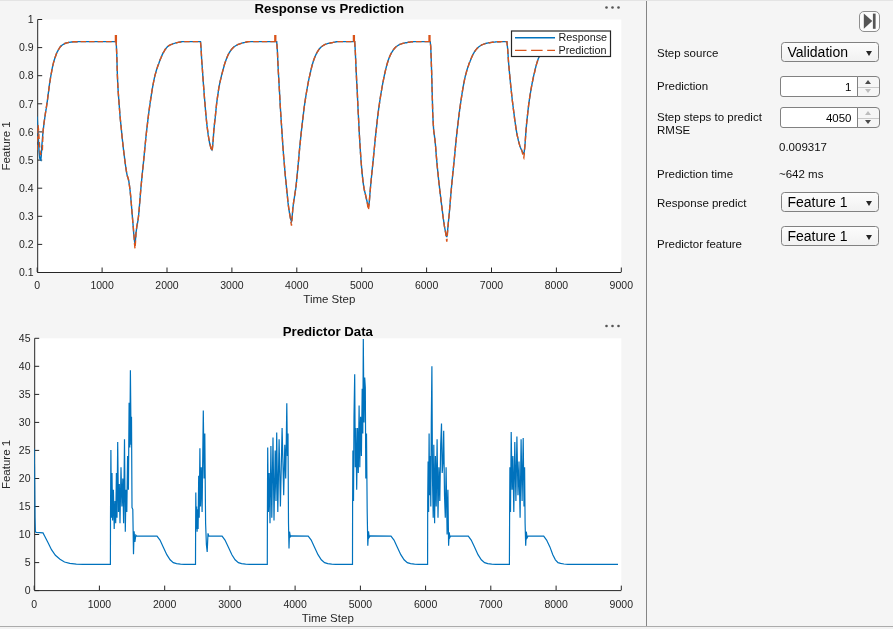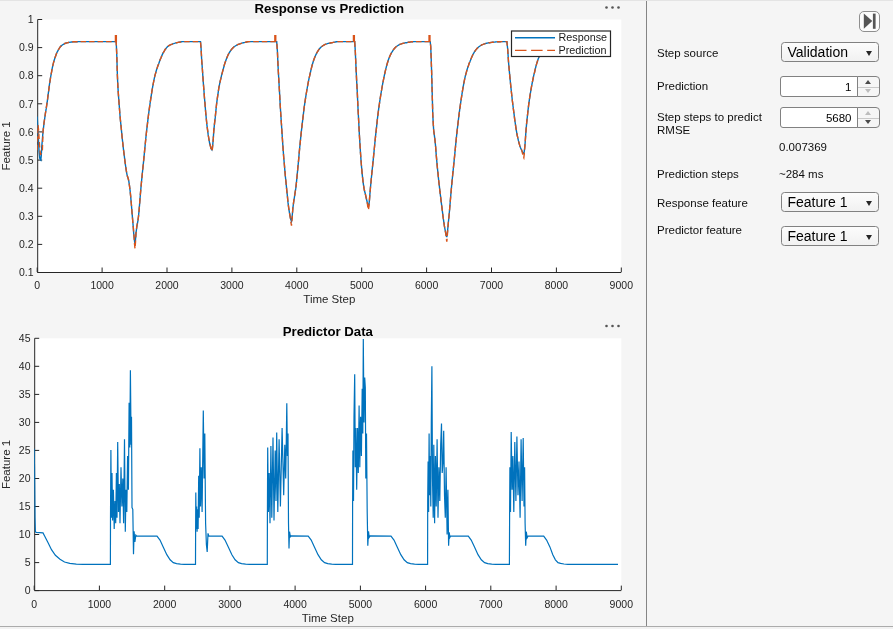--- a/index.html
+++ b/index.html
@@ -129,34 +129,34 @@
         <span class="tri up"></span>
       </div>
  <div class="b dn">
         <span class="tri dn dis"></span>
       </div>
     </div>
 </div>
 
 <div class="lbl" style="top:111px">Step steps to predict</div>
 <div class="spin" style="top:107px">
- <div class="fld">5680</div>
+ <div class="fld">4050</div>
  <div class="btns">
       <div class="b up">
         <span class="tri up dis"></span>
       </div>
  <div class="b dn">
         <span class="tri dn"></span>
       </div>
     </div>
 </div>
 
 <div class="lbl" style="top:124px">RMSE</div>
-<div class="val" style="top:140.5px">0.007369</div>
+<div class="val" style="top:140.5px">0.009317</div>
 
-<div class="lbl" style="top:167.5px">Prediction steps</div>
-<div class="val" style="top:167.5px">~284 ms</div>
+<div class="lbl" style="top:167.5px">Prediction time</div>
+<div class="val" style="top:167.5px">~642 ms</div>
 
-<div class="lbl" style="top:197px">Response feature</div>
+<div class="lbl" style="top:197px">Response predict</div>
 <div class="dd" style="top:192px">Feature 1<span class="ar"></span></div>
 
-<div class="lbl" style="top:224px">Predictor feature</div>
+<div class="lbl" style="top:238px">Predictor feature</div>
 <div class="dd" style="top:226px">Feature 1<span class="ar"></span></div>
 
 </body></html>

